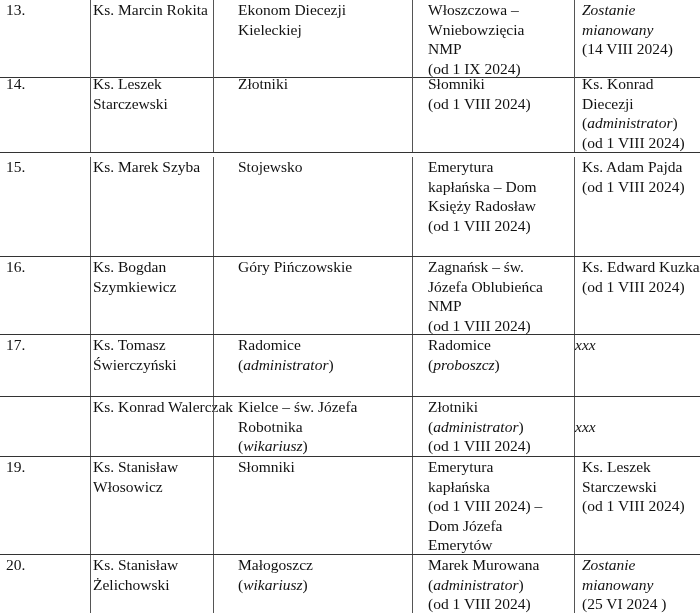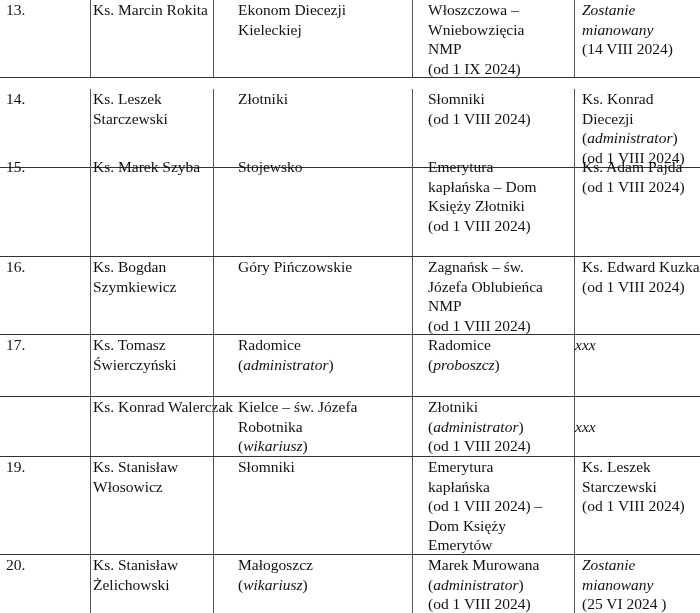--- a/index.html
+++ b/index.html
@@ -43,21 +43,21 @@
       <span class="line">NMP</span>
       <span class="line">(od 1 IX 2024)</span>
     </div>
     <div class="cell c-succ">
       <span class="line it">Zostanie</span>
       <span class="line it">mianowany</span>
       <span class="line">(14 VIII 2024)</span>
     </div>
   </div>
 
-  <div class="row" style="top:89px; height:79px;">
+  <div class="row" style="top:74px; height:79px;">
     <div class="cell c-num">
         <span class="line">14.</span>
       </div>
     <div class="cell c-name">
       <span class="line">Ks. Leszek</span>
       <span class="line">Starczewski</span>
     </div>
     <div class="cell c-from">
         <span class="line">Złotniki</span>
       </div>
@@ -79,21 +79,21 @@
       </div>
     <div class="cell c-name">
         <span class="line">Ks. Marek Szyba</span>
       </div>
     <div class="cell c-from">
         <span class="line">Stojewsko</span>
       </div>
     <div class="cell c-to">
       <span class="line">Emerytura</span>
       <span class="line">kapłańska – Dom</span>
-      <span class="line">Księży Złotniki</span>
+      <span class="line">Księży Radosław</span>
       <span class="line">(od 1 VIII 2024)</span>
     </div>
     <div class="cell c-succ">
       <span class="line">Ks. Adam Pajda</span>
       <span class="line">(od 1 VIII 2024)</span>
     </div>
   </div>
 
   <div class="row" style="top:257px; height:78px;">
     <div class="cell c-num">
@@ -166,21 +166,21 @@
       <span class="line">Ks. Stanisław</span>
       <span class="line">Włosowicz</span>
     </div>
     <div class="cell c-from">
         <span class="line">Słomniki</span>
       </div>
     <div class="cell c-to">
       <span class="line">Emerytura</span>
       <span class="line">kapłańska</span>
       <span class="line">(od 1 VIII 2024) –</span>
-      <span class="line">Dom Księży</span>
+      <span class="line">Dom Józefa</span>
       <span class="line">Emerytów</span>
     </div>
     <div class="cell c-succ">
       <span class="line">Ks. Leszek</span>
       <span class="line">Starczewski</span>
       <span class="line">(od 1 VIII 2024)</span>
     </div>
   </div>
 
   <div class="row last" style="top:555px; height:58px;">

